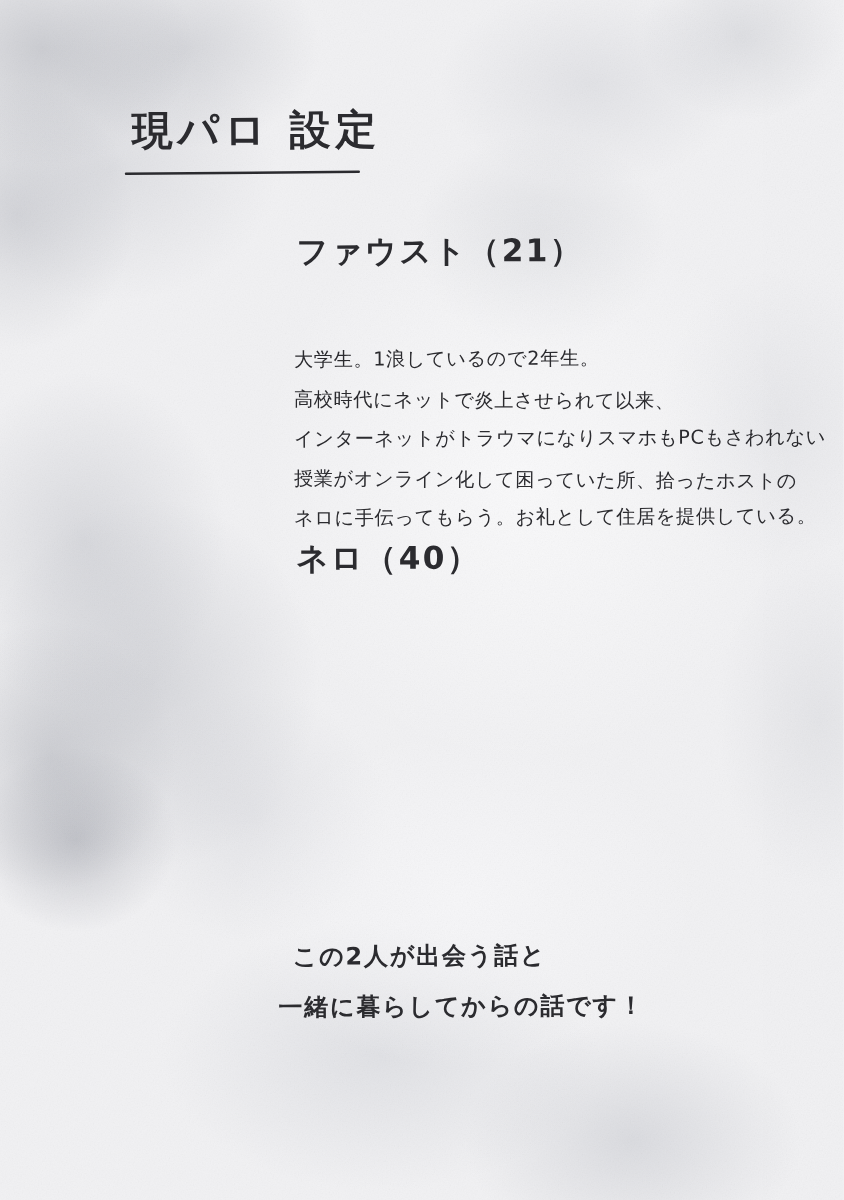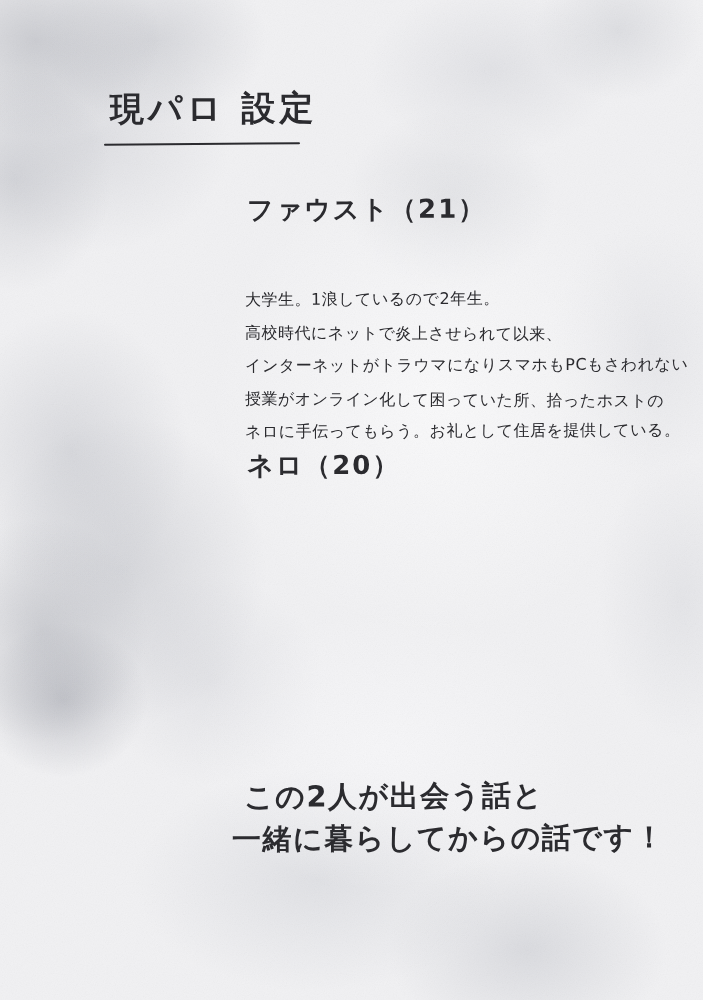--- a/index.html
+++ b/index.html
@@ -61,21 +61,21 @@
   .lines .line{transform-origin:left center;}
   .lines .line:nth-child(1){transform:rotate(-0.3deg);}
   .lines .line:nth-child(2){transform:rotate(0.25deg);}
   .lines .line:nth-child(3){transform:rotate(-0.2deg);}
   .lines .line:nth-child(4){transform:rotate(0.3deg);}
   .lines .line:nth-child(5){transform:rotate(-0.25deg);}
   .lines .line:nth-child(6){transform:rotate(0.2deg);}
   .b2 .line:nth-child(5){margin-left:-7px;}
   .footer{
     position:absolute;left:244px;top:776px;
-    font-size:29px;letter-spacing:1.5px;line-height:42px;
+    font-size:20px;letter-spacing:1.5px;line-height:42px;
     font-weight:bold;white-space:nowrap;
   }
   .footer .line{transform-origin:left center;}
   .footer .line:nth-child(1){transform:rotate(-0.4deg);}
   .footer .line:nth-child(2){margin-left:-12px;transform:rotate(-0.3deg);}
 </style>
 </head>
 <body>
 
 <div class="page">
@@ -95,20 +95,20 @@
 
   <div class="heading h1 ink">ファウスト（21）</div>
   <div class="lines b1 ink">
     <div class="line">大学生。1浪しているので2年生。</div>
     <div class="line">高校時代にネットで炎上させられて以来、</div>
     <div class="line">インターネットがトラウマになりスマホもPCもさわれない</div>
     <div class="line">授業がオンライン化して困っていた所、拾ったホストの</div>
     <div class="line">ネロに手伝ってもらう。お礼として住居を提供している。</div>
   </div>
 
-  <div class="heading h2 ink">ネロ（20）</div>
+  <div class="heading h2 ink">ネロ（40）</div>
 
   <div class="footer ink">
     <div class="line">この2人が出会う話と</div>
     <div class="line">一緒に暮らしてからの話です！</div>
   </div>
 
 </div>
 
 </body></html>

